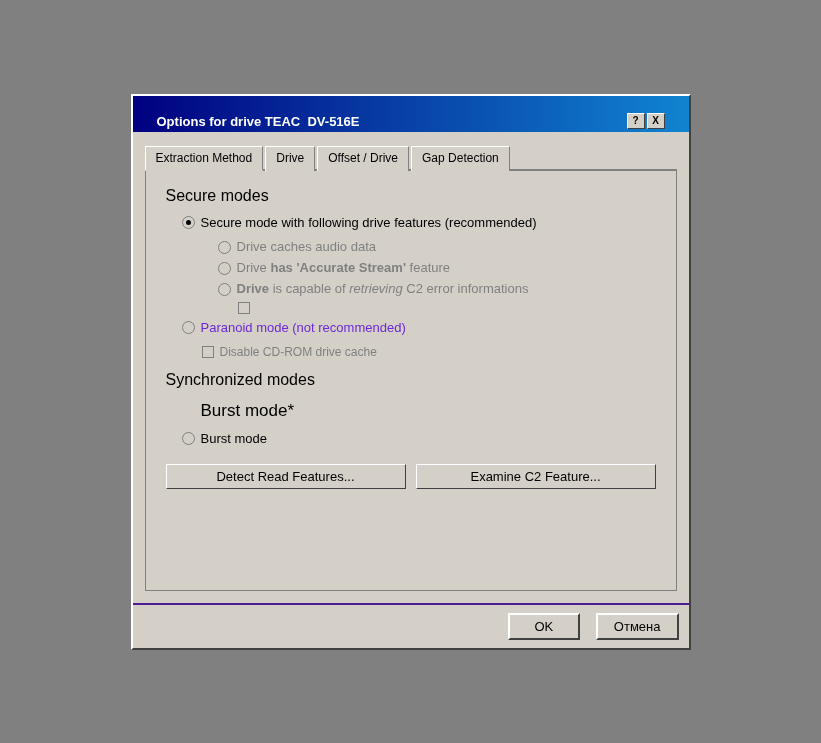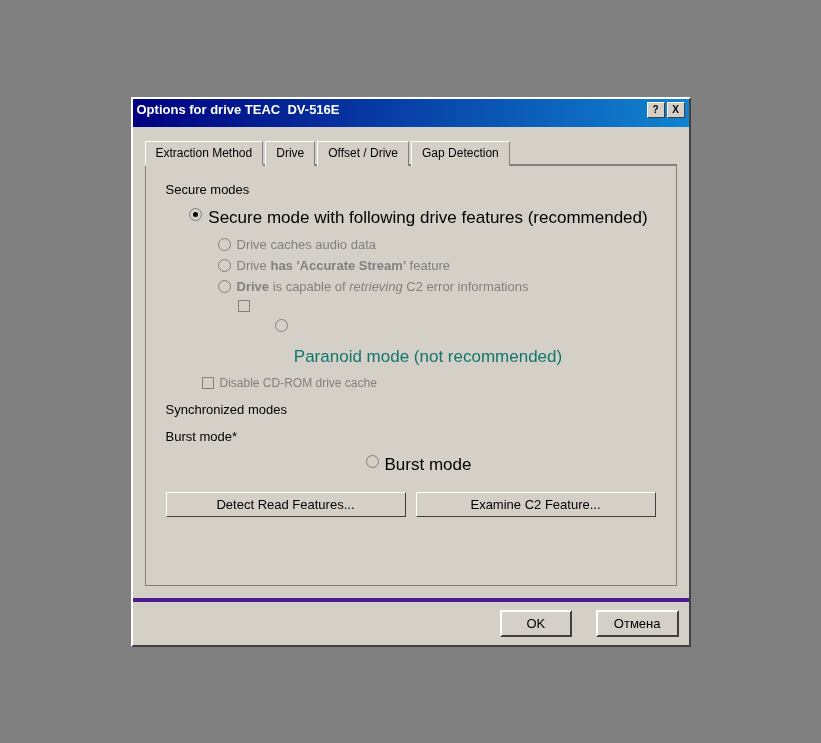--- a/index.html
+++ b/index.html
@@ -24,25 +24,25 @@
       background: #d4d0c8;
       border: 2px solid #ffffff;
       border-right-color: #404040;
       border-bottom-color: #404040;
       box-shadow: 1px 1px 0 #808080;
     }
 
     .title-bar {
       background: linear-gradient(to right, #000080, #1084d0);
       color: white;
-      padding: 3px 4px;
+      padding: 3px 24px;
       display: flex;
       justify-content: space-between;
-      align-items: flex-start;
-      height: 28px;
+      align-items: flex-end;
+      height: 36px;
     }
 
     .title-bar-text {
       font-size: 13px;
       font-weight: bold;
       color: white;
     }
 
     .title-bar-text em {
       font-style: normal;
@@ -103,36 +103,35 @@
 
     .tab-content {
       background: #d4d0c8;
       border: 1px solid #808080;
       border-top: none;
       padding: 16px 20px 12px 20px;
       min-height: 420px;
     }
 
     .section-label {
-      font-size: 13px;
+      font-size: 16px;
       margin-bottom: 10px;
       color: #000;
     }
 
     .option-group {
       margin-left: 16px;
       margin-bottom: 8px;
     }
 
     .radio-option {
       display: flex;
       align-items: flex-start;
       margin-bottom: 8px;
-      font-size: 17px;
-      justify-content: center;
+      font-size: 13px;
     }
 
     .radio-btn {
       width: 13px;
       height: 13px;
       border: 1px solid #808080;
       border-radius: 50%;
       display: flex;
       align-items: center;
       justify-content: center;
@@ -197,21 +196,22 @@
 
     .synchronized-section {
       margin-top: 12px;
     }
 
     .burst-section {
       margin-top: 12px;
     }
 
     .section-note {
-      font-size: 13px;
+      font-size: 17px;
+      margin-left: 35px;
     }
 
     .bottom-buttons {
       display: flex;
       justify-content: space-between;
       margin-top: 16px;
       gap: 10px;
     }
 
     .feature-btn {
@@ -223,40 +223,39 @@
       border-bottom-color: #404040;
       font-size: 13px;
       cursor: pointer;
       text-align: center;
     }
 
     .dialog-footer {
       display: flex;
       justify-content: flex-end;
       padding: 8px 10px;
-      gap: 24px;
-      border-top: 4px solid #4c1d95;
+      gap: 16px;
+      border-top: 2px solid #4c1d95;
       background: #d4d0c8;
     }
 
     .footer-btn {
       min-width: 72px;
       padding: 4px 16px;
       background: #d4d0c8;
       border: 2px solid #ffffff;
       border-right-color: #404040;
       border-bottom-color: #404040;
       font-size: 13px;
       cursor: pointer;
       text-align: center;
     }
 
     .radio-text-disabled {
-      color: #0f766e;
-      margin-top: 28px;
+      color: #6d28d9;
     }
   </style>
 </head>
 <body>
 
 <div class="dialog-window">
 
   <div class="title-bar">
     <div class="title-bar-text">
       <span>Options for drive TEAC</span>&nbsp;&nbsp;<em><span>DV-516E</span></em>

